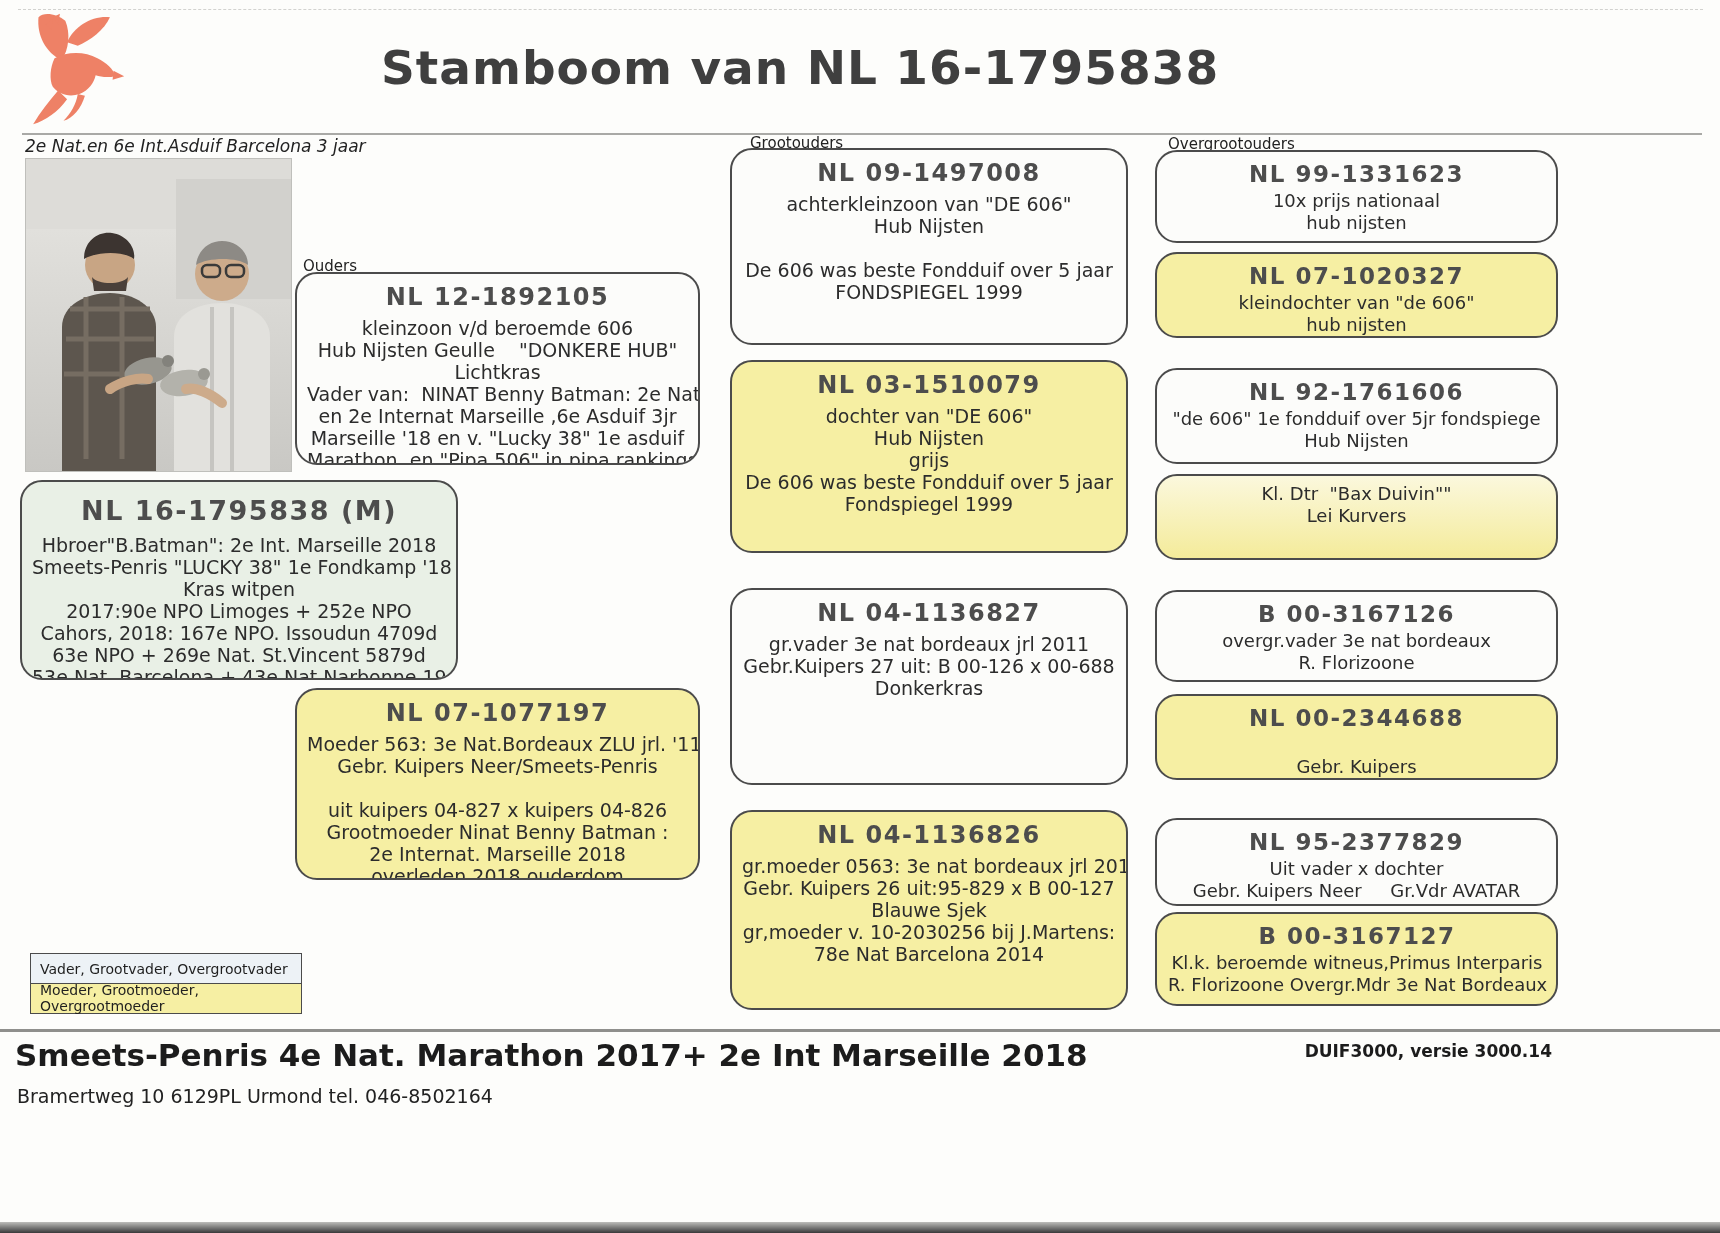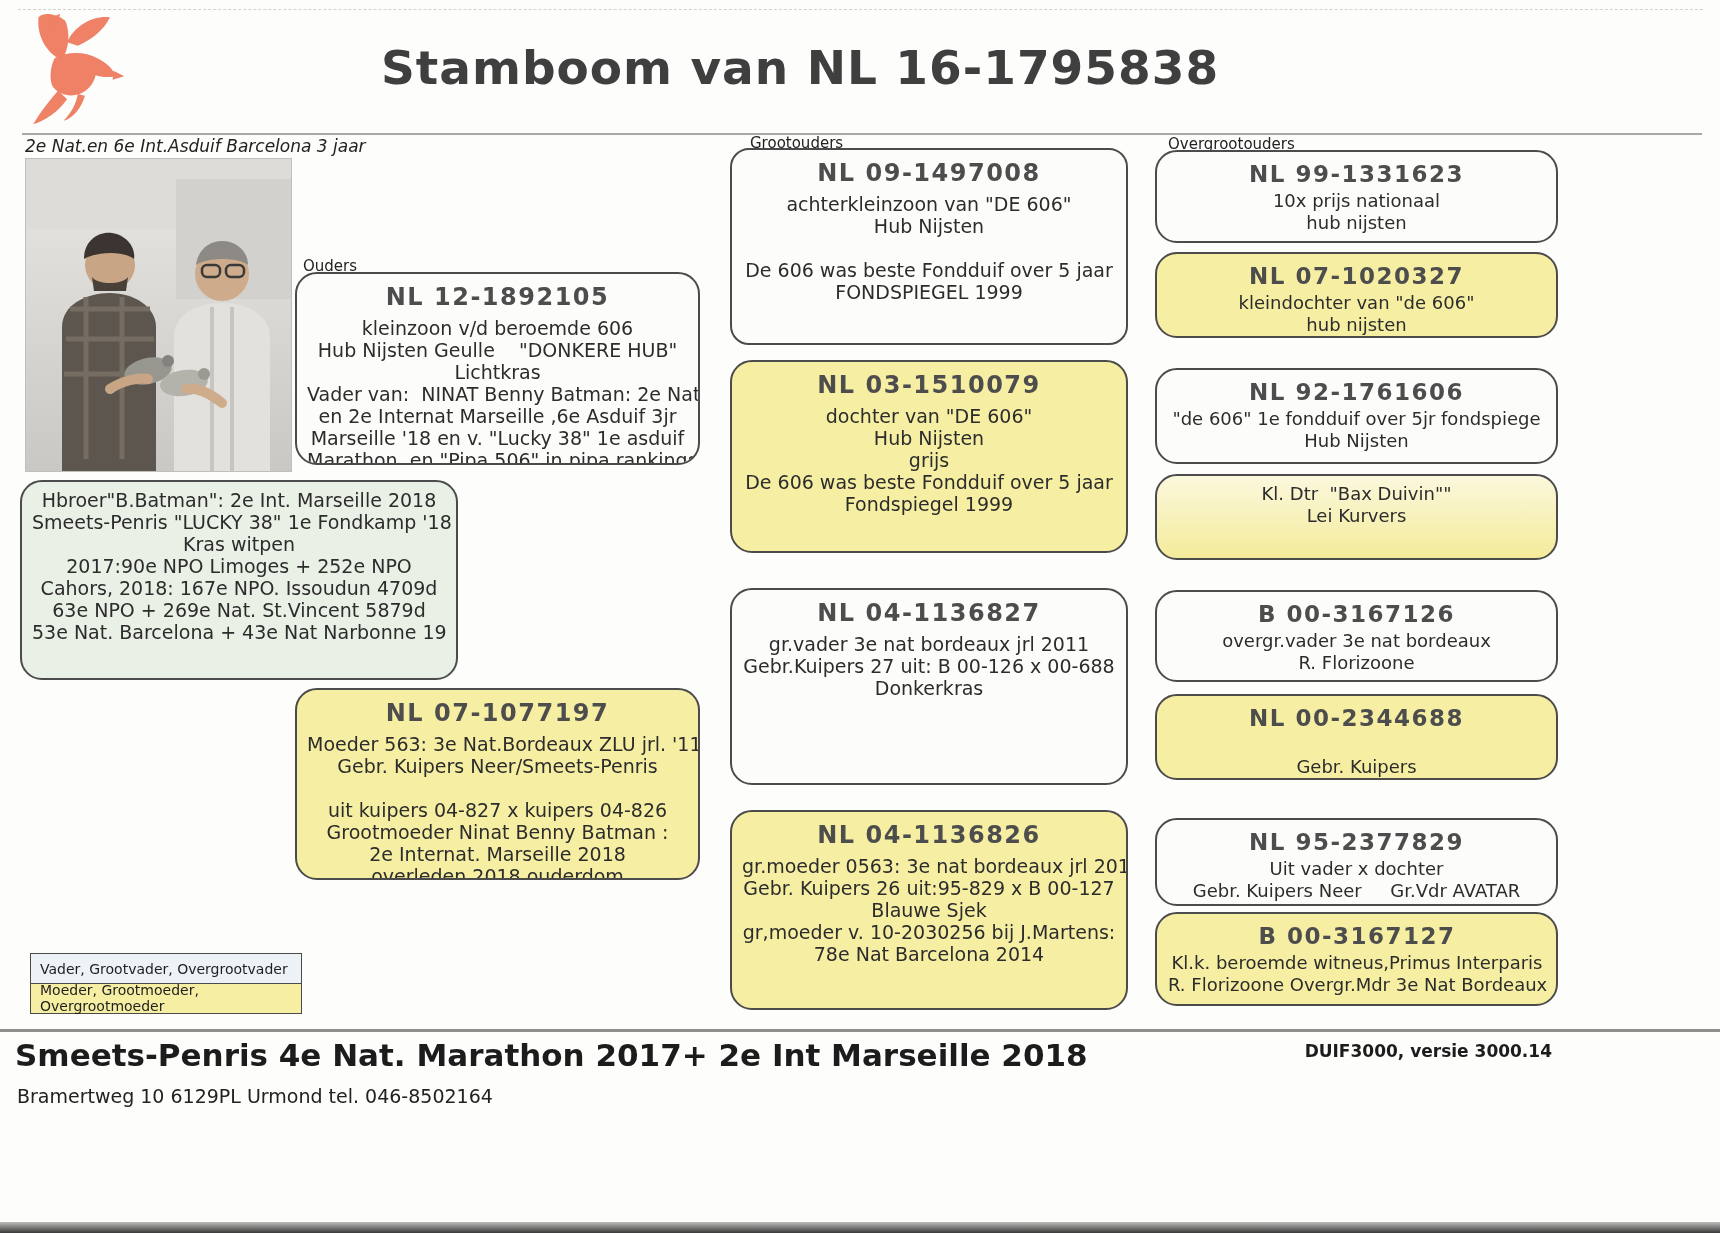--- a/index.html
+++ b/index.html
@@ -101,20 +101,21 @@
     <circle cx="178" cy="215" r="6" fill="#9a9992"></circle>
     <path d="M84,230 C96,222 112,218 122,220" stroke="#c8a584" stroke-width="10" fill="none" stroke-linecap="round"></path>
     <path d="M196,244 C184,234 170,228 160,230" stroke="#cdab8b" stroke-width="10" fill="none" stroke-linecap="round"></path>
   </svg>
 
   <div class="sec-label lab-ouders">Ouders</div>
   <div class="sec-label lab-groot">Grootouders</div>
   <div class="sec-label lab-overgroot">Overgrootouders</div>
 
   <div class="box green subject" style="left:20px;top:480px;width:438px;height:200px;">
+    <div class="ring">NL 16-1795838 (M)</div>
     <div class="lines">
         <div>Hbroer"B.Batman": 2e Int. Marseille 2018</div>
         <div>Smeets-Penris "LUCKY 38" 1e Fondkamp '18</div>
         <div>Kras witpen</div>
         <div>2017:90e NPO Limoges + 252e NPO</div>
         <div>Cahors, 2018: 167e NPO. Issoudun 4709d</div>
         <div>63e NPO + 269e Nat. St.Vincent 5879d</div>
         <div>53e Nat. Barcelona + 43e Nat Narbonne 19</div>
       </div>
   </div>
@@ -137,21 +138,21 @@
         <div>Moeder 563: 3e Nat.Bordeaux ZLU jrl. '11</div>
         <div>Gebr. Kuipers Neer/Smeets-Penris</div>
         <div>&nbsp;</div>
         <div>uit kuipers 04-827 x kuipers 04-826</div>
         <div>Grootmoeder Ninat Benny Batman :</div>
         <div>2e Internat. Marseille 2018</div>
         <div>overleden 2018 ouderdom</div>
       </div>
   </div>
 
-  <div class="box white" style="left:730px;top:148px;width:398px;height:197px;border-radius:19px;">
+  <div class="box white" style="left:730px;top:148px;width:398px;height:197px;">
     <div class="ring">NL 09-1497008</div>
     <div class="lines">
         <div>achterkleinzoon van "DE 606"</div>
         <div>Hub Nijsten</div>
         <div>&nbsp;</div>
         <div>De 606 was beste Fondduif over 5 jaar</div>
         <div>FONDSPIEGEL 1999</div>
       </div>
   </div>
   <div class="box yellow" style="left:730px;top:360px;width:398px;height:193px;">

